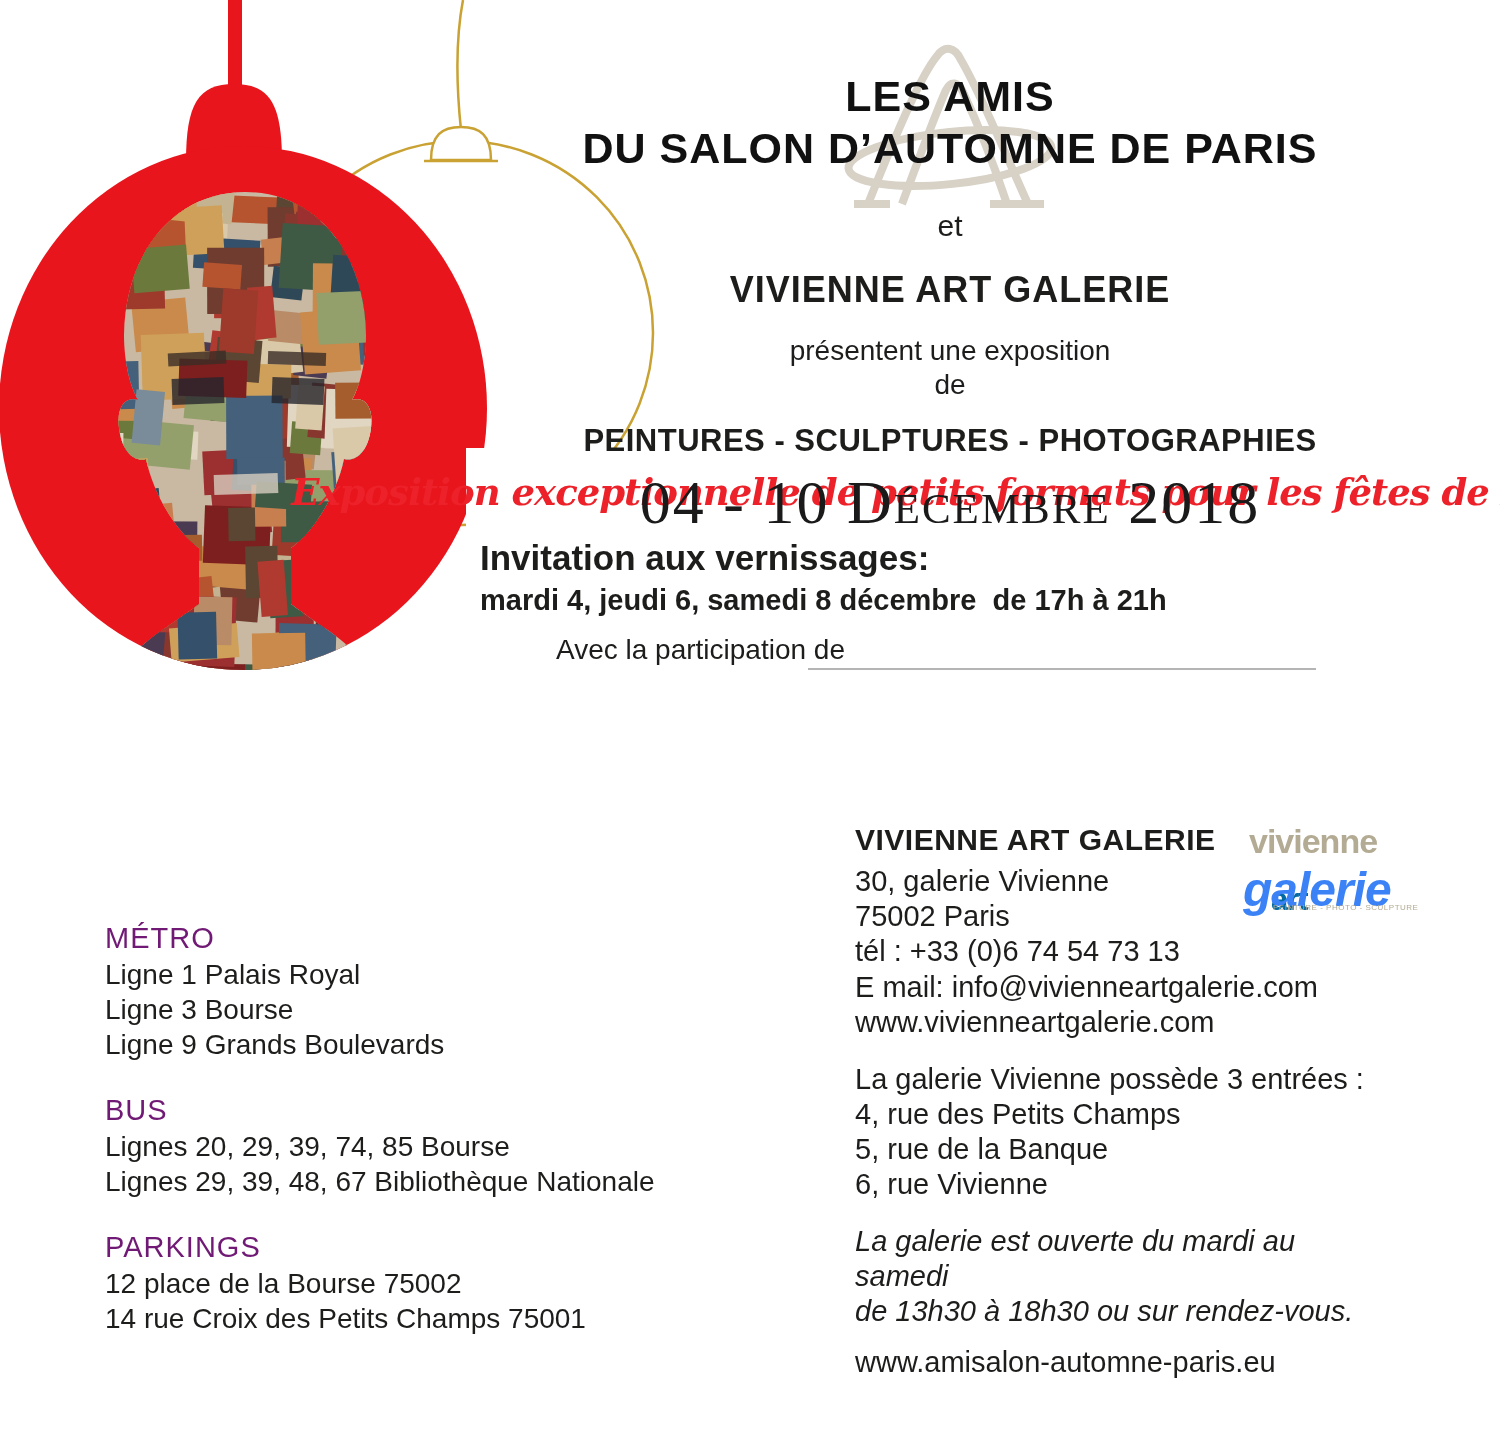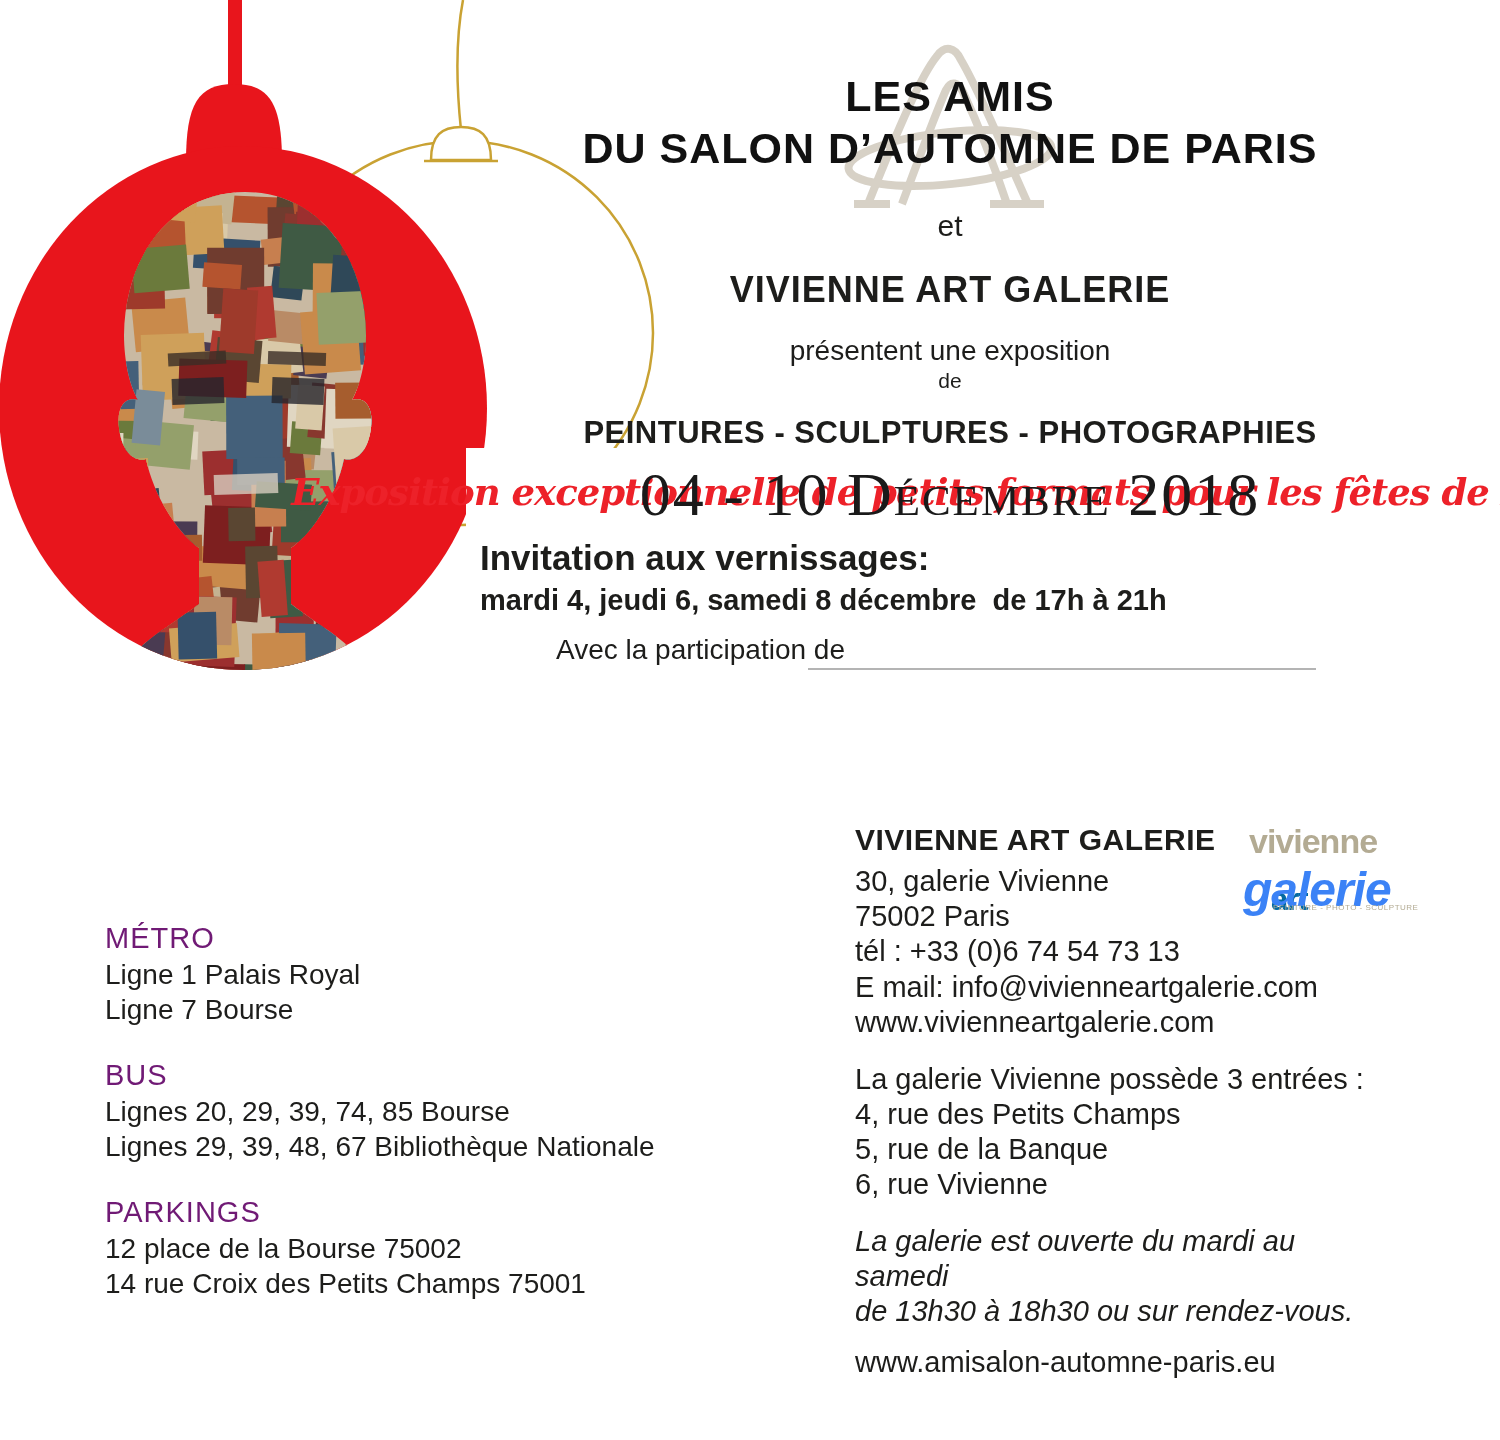--- a/index.html
+++ b/index.html
@@ -27,21 +27,21 @@
     font-style:italic;font-weight:bold;
     font-size:37px;letter-spacing:-1px;white-space:nowrap;
     color:#ed2129;
   }
   
   .head-col{left:480px;top:70px;width:940px;text-align:center;z-index:3;}
   .title{font-weight:bold;font-size:43px;letter-spacing:1px;line-height:1.22;color:#111;}
   .et{font-size:30px;margin-top:34px;}
   .gallery-title{font-weight:bold;font-size:36px;letter-spacing:1px;margin-top:26px;}
   .present{font-size:28px;margin-top:24px;line-height:1.15;}
-  .present-de{font-size:21px;margin-top:2px;}
+  .present-de{font-size:28px;margin-top:2px;}
   .media-line{font-weight:bold;font-size:31px;letter-spacing:.5px;margin-top:22px;}
   .date-line{
     font-family:"Liberation Serif","DejaVu Serif",serif;
     font-variant:small-caps;
     font-size:62px;letter-spacing:2px;margin-top:8px;color:#1a1a1a;
   }
   .invitation-block{left:480px;top:538px;width:940px;text-align:left;z-index:3;}
   .inv-title{font-weight:bold;font-size:35px;}
   .inv-detail{font-weight:bold;font-size:29px;margin-top:6px;}
   .participation{left:556px;top:634px;font-size:28px;z-index:3;}
@@ -328,21 +328,22 @@
     <div class="inv-title">Invitation aux vernissages:</div>
     <div class="inv-detail">mardi 4, jeudi 6, samedi 8 décembre&nbsp; de 17h à 21h</div>
   </div>
 
   <div class="abs participation">Avec la participation de</div>
   <div class="abs blank-line"></div>
 
   <div class="abs transit">
     <div class="hd">MÉTRO</div>
     <div>Ligne 1 Palais Royal</div>
-    <div>Ligne 7 Bourse</div>
+    <div>Ligne 3 Bourse</div>
+    <div>Ligne 9 Grands Boulevards</div>
     <div class="gap"></div>
     <div class="hd">BUS</div>
     <div>Lignes 20, 29, 39, 74, 85 Bourse</div>
     <div>Lignes 29, 39, 48, 67 Bibliothèque Nationale</div>
     <div class="gap"></div>
     <div class="hd">PARKINGS</div>
     <div>12 place de la Bourse 75002</div>
     <div>14 rue Croix des Petits Champs 75001</div>
   </div>
 

